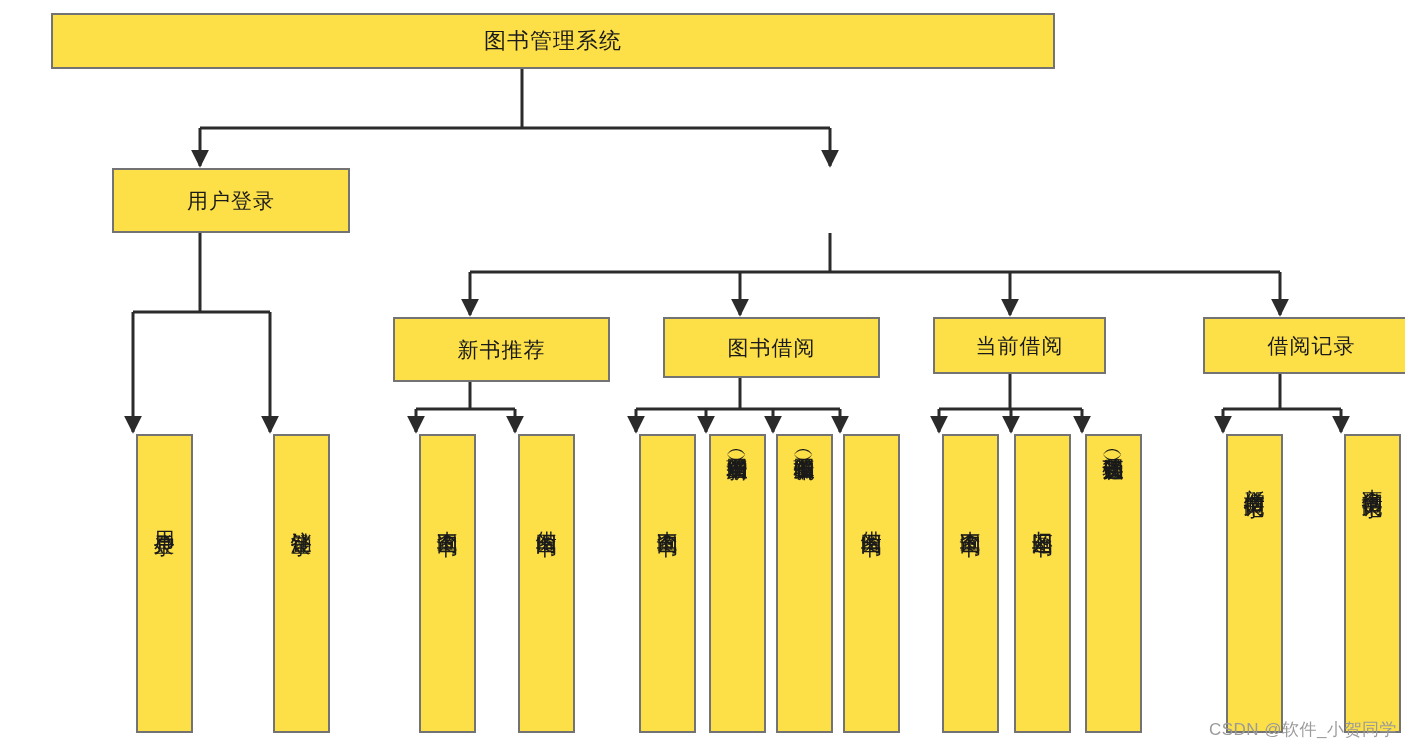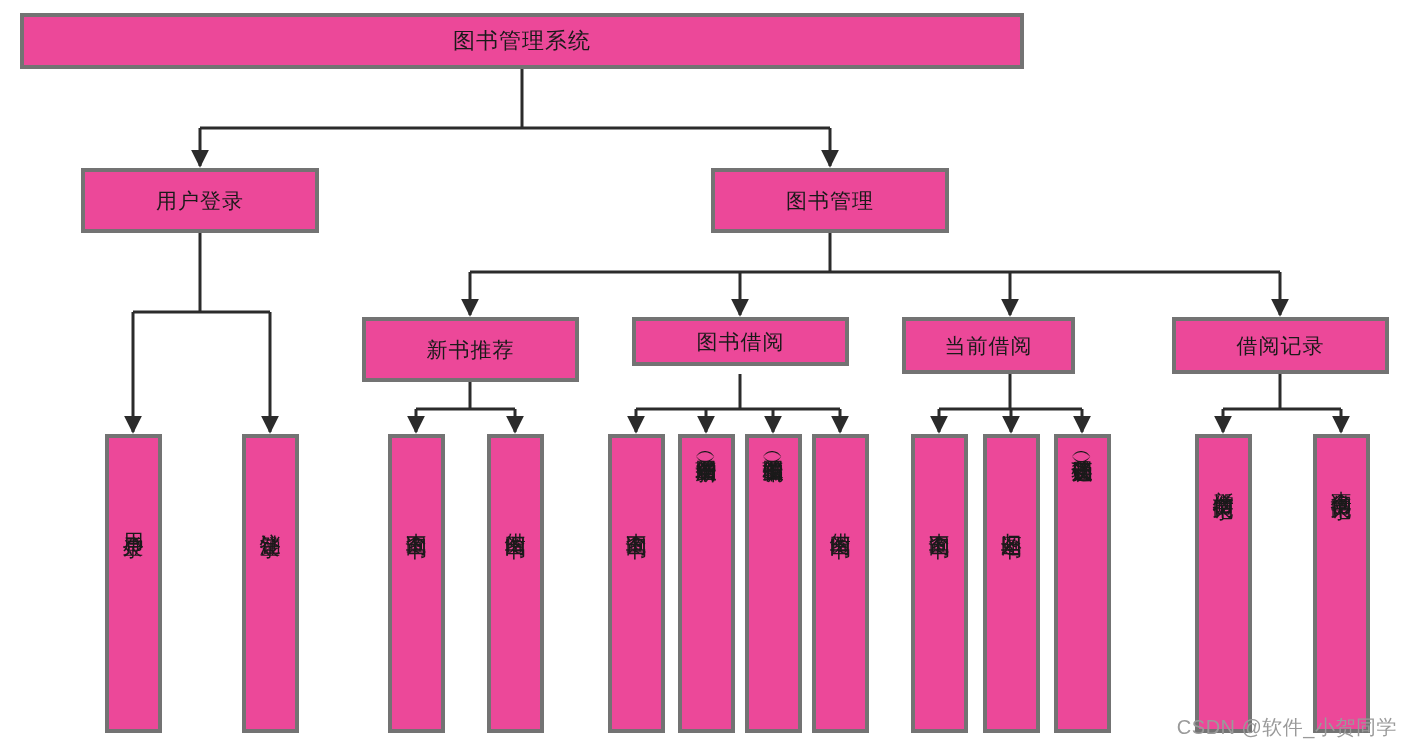--- a/index.html
+++ b/index.html
@@ -22,26 +22,27 @@
     position: absolute;
     left: 0;
     top: 0;
     width: 1405px;
     height: 747px;
     pointer-events: none;
   }
   .node {
     position: absolute;
     box-sizing: border-box;
-    background: #ec4899;
-    border: 4px solid #737373;
+    background: #fde047;
+    border: 2px solid #737373;
     display: flex;
     align-items: center;
     justify-content: center;
     color: #1a1a1a;
+    margin-left: 31px;
   }
   .node.horiz {
     font-size: 21px;
     letter-spacing: 1px;
     line-height: 1.2;
   }
   .node.root {
     font-size: 22px;
   }
   .node.leaf {
@@ -59,21 +60,21 @@
     color: #1a1a1a;
   }
   .vtext.tight {
     letter-spacing: 0px;
     line-height: 1.2;
   }
   .watermark {
     position: absolute;
     right: 8px;
     bottom: 6px;
-    font-size: 20px;
+    font-size: 17px;
     color: #9a9a9a;
     letter-spacing: 0.5px;
     white-space: nowrap;
   }
 </style>
 </head>
 <body>
 
 <div id="diagram-root">
 
@@ -127,28 +128,25 @@
     </g>
   </svg>
 
   <div class="node horiz root" style="left:20px; top:13px; width:1004px; height:56px;">
     <span>图书管理系统</span>
   </div>
 
   <div class="node horiz" style="left:81px; top:168px; width:238px; height:65px;">
     <span>用户登录</span>
   </div>
-  <div class="node horiz" style="left:711px; top:168px; width:238px; height:65px;">
-    <span>图书管理</span>
-  </div>
 
   <div class="node horiz" style="left:362px; top:317px; width:217px; height:65px;">
     <span>新书推荐</span>
   </div>
-  <div class="node horiz" style="left:632px; top:317px; width:217px; height:49px;">
+  <div class="node horiz" style="left:632px; top:317px; width:217px; height:61px;">
     <span>图书借阅</span>
   </div>
   <div class="node horiz" style="left:902px; top:317px; width:173px; height:57px;">
     <span>当前借阅</span>
   </div>
   <div class="node horiz" style="left:1172px; top:317px; width:217px; height:57px;">
     <span>借阅记录</span>
   </div>
 
   <div class="node leaf" style="left:105px; top:434px; width:57px; height:299px; padding-top:78px;">

